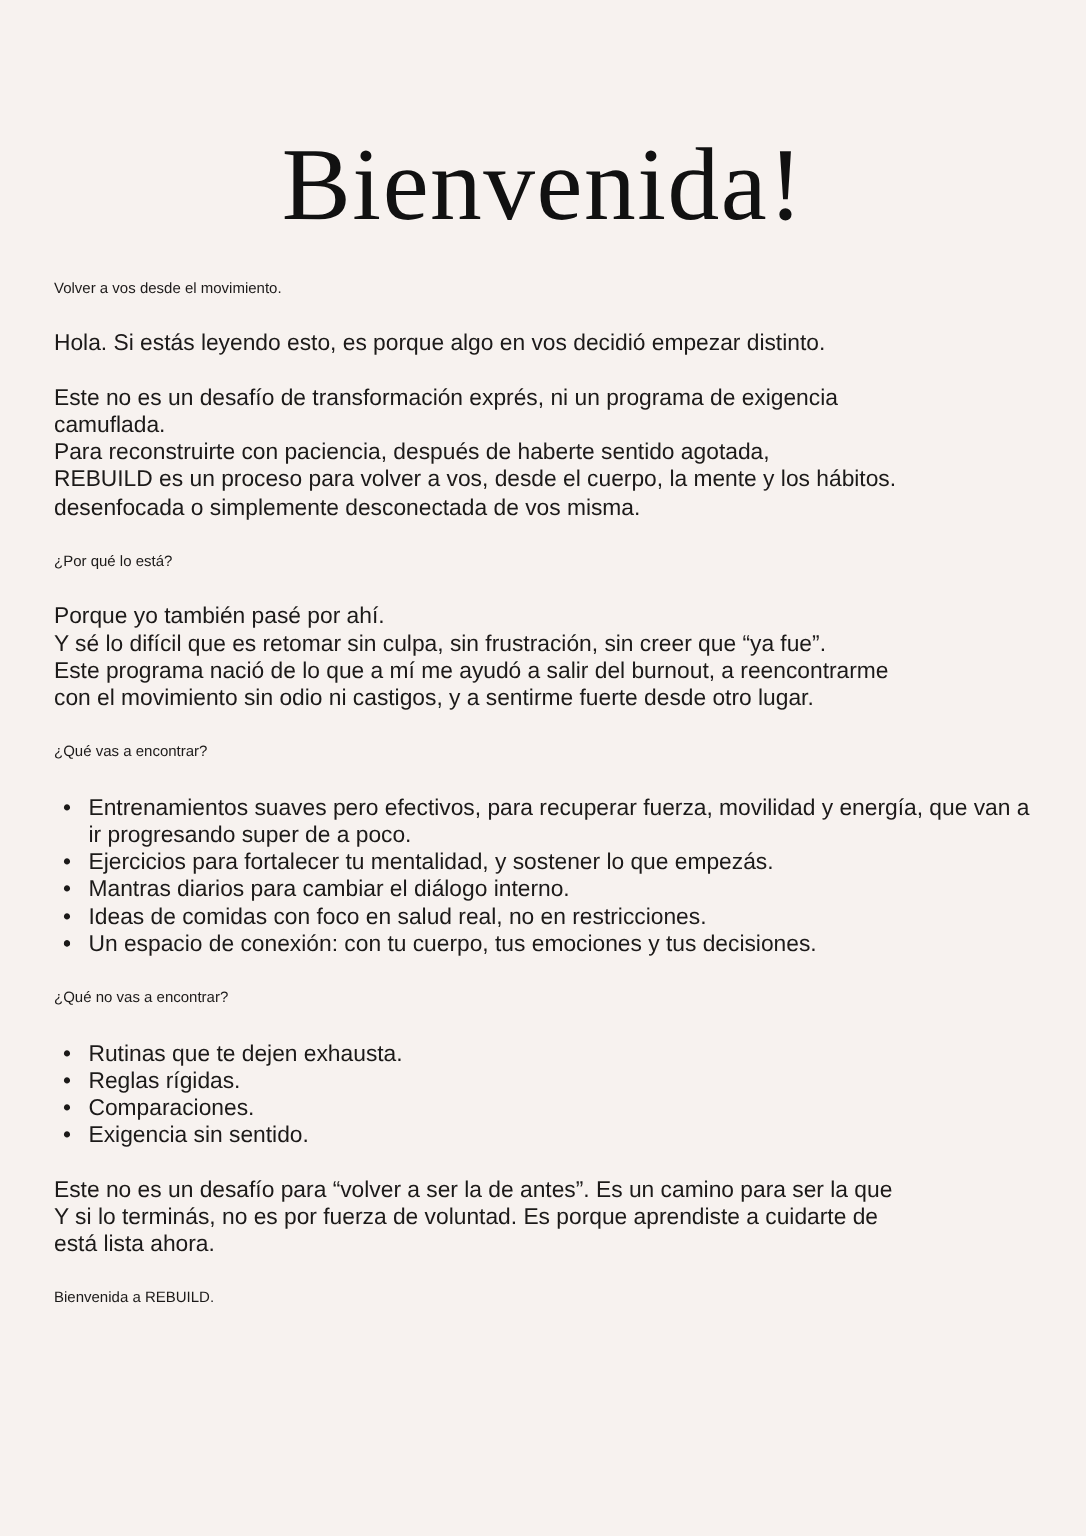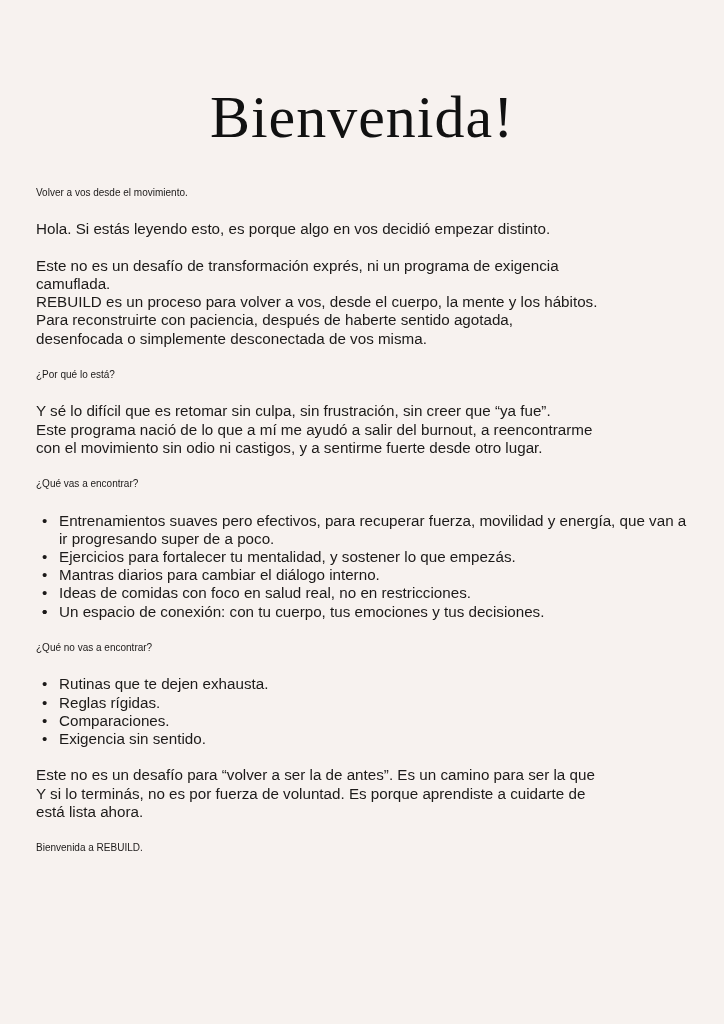--- a/index.html
+++ b/index.html
@@ -7,21 +7,21 @@
     width: 724px; height: 1024px; overflow: hidden;
     background: #f7f2ef;
     color: #1c1a19;
     font-family: "Liberation Sans", sans-serif;
   }
   .page { position: relative; width: 724px; height: 1024px; }
   .title {
     position: absolute; left: 0; top: 22px; width: 724px;
     text-align: center;
     font-family: "Liberation Serif", serif;
-    font-size: 60px; font-weight: 400; letter-spacing: 1px;
+    font-size: 69px; font-weight: 400; letter-spacing: 1px;
     color: #111;
     line-height: 110px;
   }
   .content {
     position: absolute; left: 36px; top: 184px; width: 660px;
     font-size: 15.2px; line-height: 18.2px;
   }
   .content p { margin: 0; }
   .h { font-weight: 400; font-size: 10px; }
   .gap { height: 18.2px; }
@@ -38,29 +38,30 @@
   <h1 class="title">Bienvenida!</h1>
 
   <div class="content">
     <p class="h">Volver a vos desde el movimiento.</p>
     <div class="gap"></div>
     <p>Hola. Si estás leyendo esto, es porque algo en vos decidió empezar distinto.</p>
     <div class="gap"></div>
     <div>
       <p>Este no es un desafío de transformación exprés, ni un programa de exigencia</p>
       <p>camuflada.</p>
+      <p>Para reconstruirte con paciencia, después de haberte sentido agotada,</p>
       <p>REBUILD es un proceso para volver a vos, desde el cuerpo, la mente y los hábitos.</p>
-      <p>Para reconstruirte con paciencia, después de haberte sentido agotada,</p>
       <p>desenfocada o simplemente desconectada de vos misma.</p>
     </div>
     <div class="gap"></div>
 
     <p class="h">¿Por qué lo está?</p>
     <div class="gap"></div>
     <div>
+      <p>Porque yo también pasé por ahí.</p>
       <p>Y sé lo difícil que es retomar sin culpa, sin frustración, sin creer que “ya fue”.</p>
       <p>Este programa nació de lo que a mí me ayudó a salir del burnout, a reencontrarme</p>
       <p>con el movimiento sin odio ni castigos, y a sentirme fuerte desde otro lugar.</p>
     </div>
     <div class="gap"></div>
 
     <p class="h">¿Qué vas a encontrar?</p>
     <div class="gap"></div>
     <ul>
       <li><span class="bullet">•</span><span>Entrenamientos suaves pero efectivos, para recuperar fuerza, movilidad y energía, que van a ir progresando super de a poco.</span></li>

